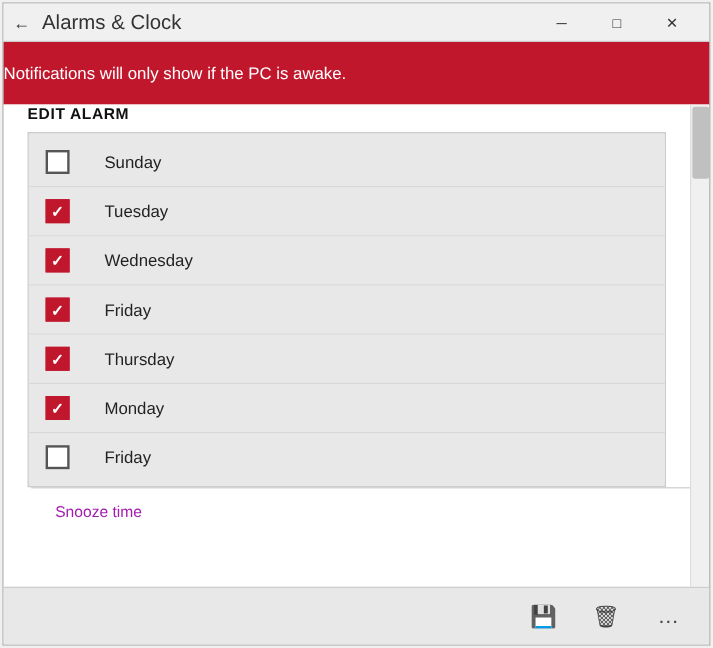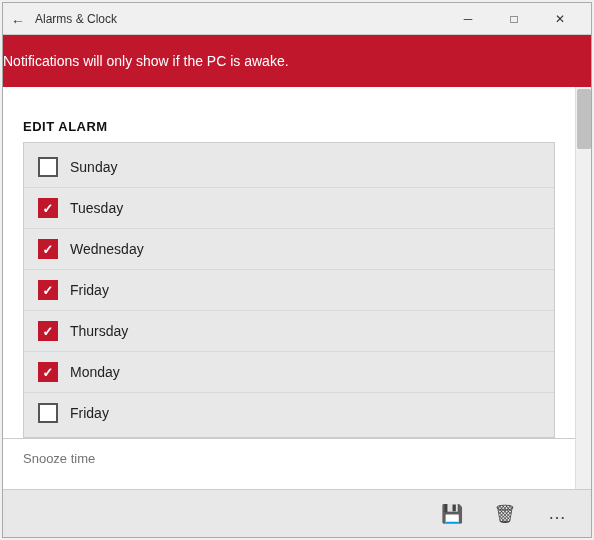--- a/index.html
+++ b/index.html
@@ -32,21 +32,21 @@
     }
     .title-bar-back {
       font-size: 14px;
       color: #333;
       margin-right: 10px;
       cursor: pointer;
       user-select: none;
     }
     .title-bar-title {
       flex: 1;
-      font-size: 12px;
+      font-size: 17px;
       color: #333;
     }
     .title-bar-controls {
       display: flex;
       gap: 0;
     }
     .title-btn {
       width: 46px;
       height: 32px;
       border: none;
@@ -102,42 +102,42 @@
     }
     .scrollbar-thumb {
       width: 14px;
       height: 60px;
       background: #c0c0c0;
       margin: 2px auto;
       border-radius: 2px;
     }
 
     .edit-alarm-section {
-      padding: 32px 20px 0 20px;
+      padding: 0 20px 0 20px;
     }
     .edit-alarm-title {
       font-size: 13px;
       font-weight: 700;
       letter-spacing: 0.5px;
       margin-bottom: 8px;
       color: #111;
     }
     .days-list {
       background: #e8e8e8;
       border: 1px solid #ccc;
       padding: 4px 0;
     }
     .day-item {
       display: flex;
       align-items: center;
       padding: 10px 14px;
       cursor: pointer;
       background: #e8e8e8;
       border-bottom: 1px solid #d8d8d8;
-      gap: 12px;
+      gap: 29px;
     }
     .day-item:last-child { border-bottom: none; }
 
     .checkbox {
       width: 20px;
       height: 20px;
       border: 2px solid #555;
       background: #fff;
       display: flex;
       align-items: center;
@@ -155,23 +155,24 @@
       font-weight: bold;
     }
     .day-label {
       font-size: 14px;
       color: #222;
     }
 
     .snooze-section {
       padding: 12px 20px;
       font-size: 13px;
-      color: #737373;
+      color: #a21caf;
       border-top: 1px solid #ccc;
       margin-top: 0;
+      margin-left: 23px;
     }
 
     .bottom-toolbar {
       height: 48px;
       background: #e8e8e8;
       border-top: 1px solid #ccc;
       display: flex;
       align-items: center;
       justify-content: flex-end;
       padding: 0 16px;

